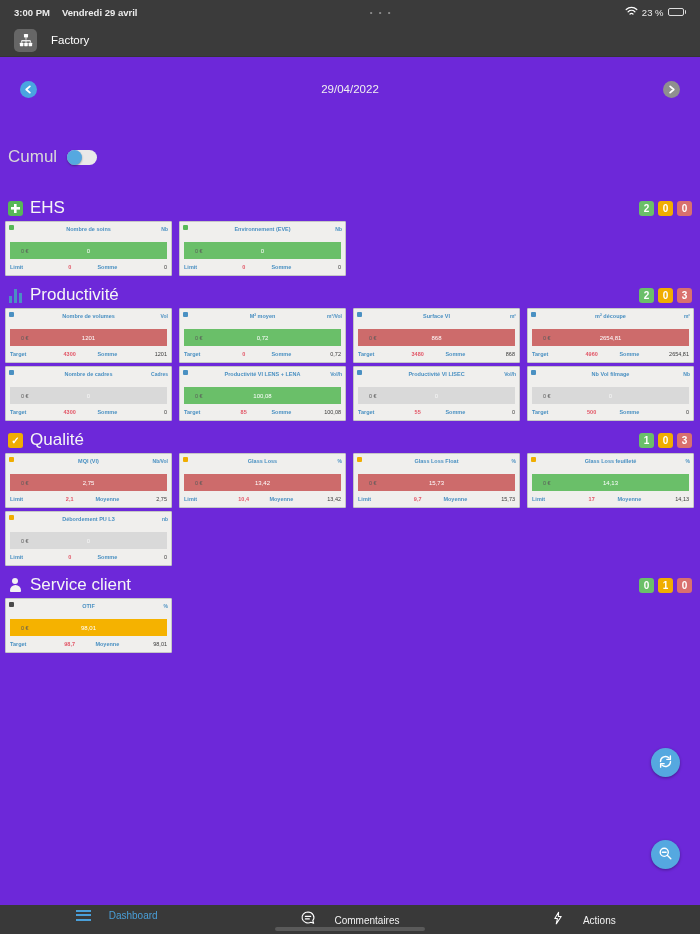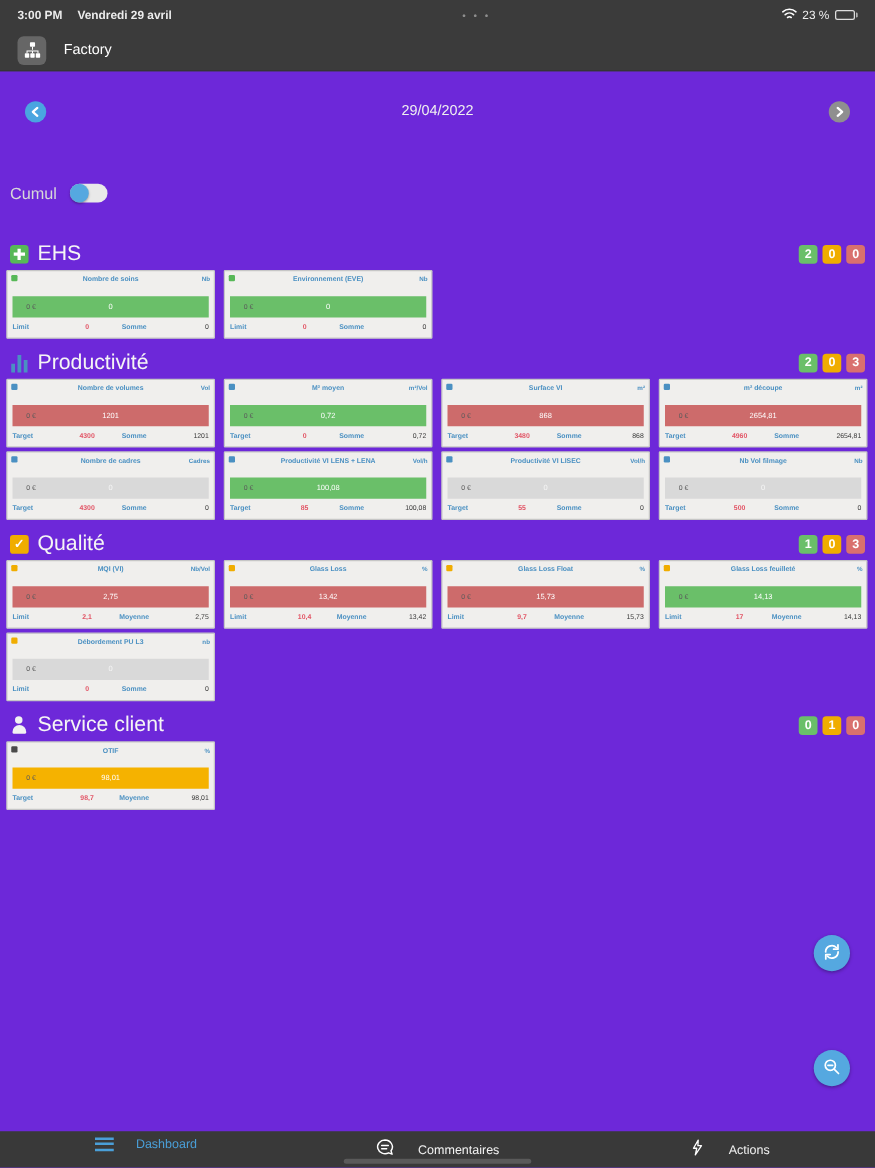--- a/index.html
+++ b/index.html
@@ -24,21 +24,21 @@
 
   
   .date-nav{margin-top:22px;height:20px;display:flex;align-items:center;padding:0 20px;}
   .nav-btn{width:17px;height:17px;border-radius:50%;border:none;padding:0;display:flex;align-items:center;justify-content:center;cursor:pointer;}
   .nav-prev{background:#4aa5e0;}
   .nav-next{background:#8f8f8f;}
   .date-label{flex:1;text-align:center;color:#f0f0f0;font-size:11.5px;}
 
   
   .cumul-row{margin-top:48px;padding:0 8px;display:flex;align-items:center;}
-  .cumul-label{color:#d8d8d8;font-size:13px;}
+  .cumul-label{color:#d8d8d8;font-size:17px;}
   .toggle{position:relative;width:30px;height:15px;background:#e9e9e9;border-radius:8px;margin-left:10px;cursor:pointer;}
   .toggle-knob{position:absolute;left:0;top:0;width:15px;height:15px;border-radius:50%;background:#55a8e0;box-shadow:0 1px 2px rgba(0,0,0,.35);}
 
   
   #sections{padding-left:5px;}
   .kpi-section{margin-top:8px;}
   .kpi-section:first-child{margin-top:30px;}
   .section-header{display:flex;align-items:center;height:22px;margin:0 8px 2px 3px;}
   .section-title{font-size:17px;color:#f5f5f5;font-weight:400;margin:0 0 0 7px;}
   .sec-icon{width:15px;height:15px;display:inline-block;position:relative;flex:0 0 auto;}

